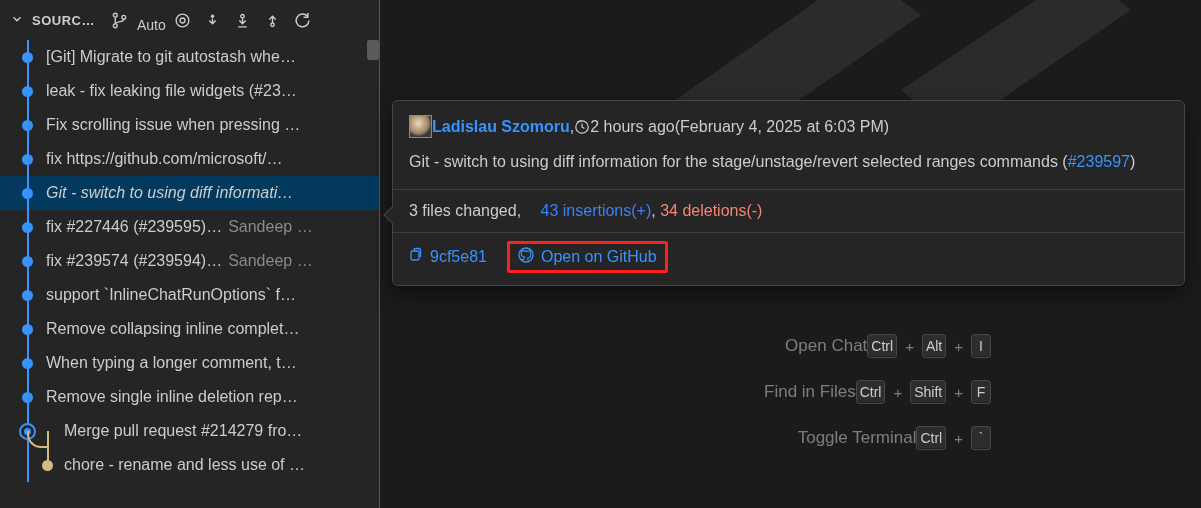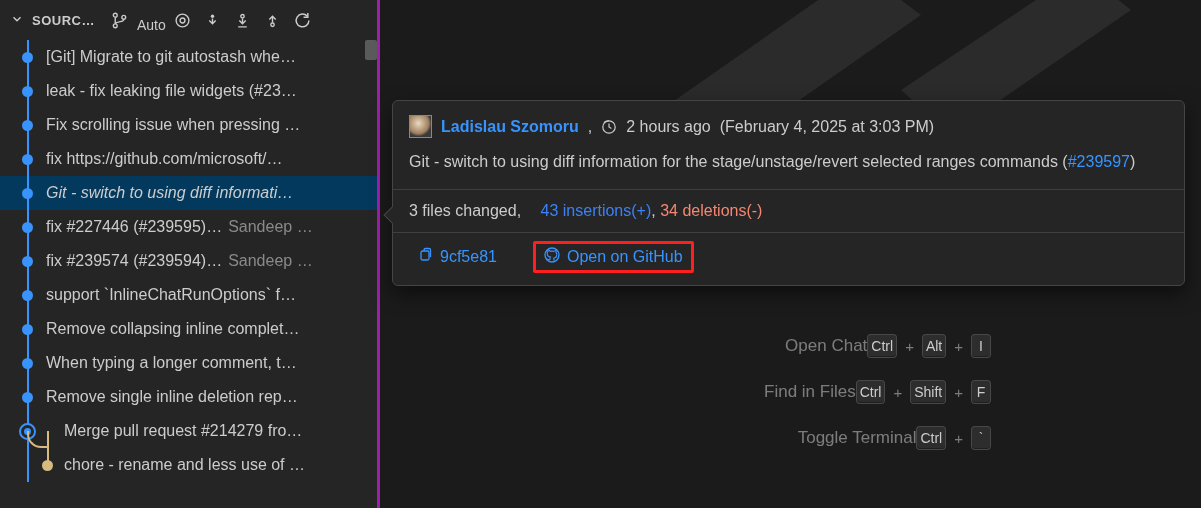--- a/index.html
+++ b/index.html
@@ -1,19 +1,19 @@
 <!DOCTYPE html>
 <html><head>
 <meta charset="utf-8">
 <style>
   *{box-sizing:border-box;margin:0;padding:0;}
   html,body{width:1201px;height:508px;overflow:hidden;background:#1e1e1e;font-family:"Segoe UI",Arial,sans-serif;color:#cccccc;font-size:15px;}
   .app{display:flex;width:100%;height:100%;}
   
-  .sidebar{width:380px;height:100%;background:#252526;display:flex;flex-direction:column;border-right:3px solid #a21caf;position:relative;}
+  .sidebar{width:380px;height:100%;background:#252526;display:flex;flex-direction:column;border-right:1px solid #a21caf;position:relative;}
   .sb-header{height:40px;display:flex;align-items:center;gap:8px;padding-left:10px;background:#252526;flex-shrink:0;}
   .sb-chevron{display:inline-block;transform:rotate(0deg);}
   .sb-title{font-weight:700;font-size:13px;letter-spacing:0.5px;color:#cccccc;flex:0 0 auto;}
   .sb-actions{display:flex;align-items:flex-end;gap:0px;margin-left:2px;}
   .sb-action{width:30px;height:26px;display:flex;align-items:center;justify-content:center;color:#cccccc;cursor:pointer;}
   .sb-action svg{width:17px;height:17px;}
   .sb-auto{font-size:14px;color:#cccccc;padding:0 2px 0 2px;cursor:pointer;}
   .graph-list{flex:1;overflow:hidden;position:relative;}
   .row{height:34px;display:flex;align-items:center;position:relative;line-height:34px;white-space:nowrap;}
   .row.selected{background:#04395e;font-style:italic;}
@@ -29,32 +29,32 @@
   .merge-ring{position:absolute;left:19px;top:9px;width:17px;height:17px;border-radius:50%;border:2px solid #3794ff;background:#252526;}
   .merge-dot{position:absolute;left:24px;top:14px;width:7px;height:7px;border-radius:50%;background:#3794ff;}
   .branch-line{position:absolute;left:47px;top:0;width:2px;height:100%;background:#d7ba7d;}
   .branch-curve{position:absolute;left:27px;top:17px;width:22px;height:17px;border-bottom:2px solid #d7ba7d;border-left:2px solid #d7ba7d;border-bottom-left-radius:14px;}
   .scrollbar{position:absolute;right:0;top:40px;width:12px;height:20px;background:#5a5a5a;border-radius:2px;}
   
   .main{flex:1;position:relative;background:#1b1b1b;}
   .bg-chevron{position:absolute;top:-40px;right:60px;color:#2e2e2e;}
   .hover-card{position:absolute;left:12px;top:100px;width:793px;background:#252526;border:1px solid #454545;border-radius:6px;box-shadow:0 8px 20px rgba(0,0,0,0.5);color:#cccccc;}
   .hover-pointer{position:absolute;left:-7px;top:108px;width:12px;height:12px;background:#252526;border-left:1px solid #454545;border-bottom:1px solid #454545;transform:rotate(45deg);}
-  .hc-head{display:flex;align-items:center;gap:9px;padding:14px 16px 8px 16px;font-size:16px;}
+  .hc-head{display:flex;align-items:center;padding:14px 16px 8px 16px;font-size:16px;}
   .avatar{width:23px;height:23px;border:1px solid #888;background:radial-gradient(circle at 40% 35%,#e9d9c0 0%,#a08060 55%,#3a3a3a 70%);flex:0 0 auto;}
   .author-name{color:#3794ff;font-weight:700;cursor:pointer;}
   .comma{color:#cccccc;}
   .clock-icon{display:inline-flex;width:16px;height:16px;align-items:center;justify-content:center;}
   .rest{color:#cccccc;}
   .hc-body{padding:4px 16px 14px 16px;font-size:16px;line-height:1.55;}
   .link{color:#3794ff;cursor:pointer;}
   .hc-stats{border-top:1px solid #3f3f3f;padding:12px 16px;font-size:16px;}
   .ins{color:#3b82f6;margin-left:15px;}
   .del{color:#f48771;}
-  .hc-actions{border-top:1px solid #3f3f3f;padding:8px 14px 12px 24px;display:flex;align-items:center;gap:36px;font-size:16px;}
+  .hc-actions{border-top:1px solid #3f3f3f;padding:8px 14px 12px 14px;display:flex;align-items:center;gap:20px;font-size:16px;}
   .hc-act{display:inline-flex;align-items:center;gap:7px;color:#3794ff;cursor:pointer;}
   .copy-icon-wrap svg,.gh-icon-wrap svg{width:16px;height:16px;}
   .highlight-box{border:3px solid #ff1f1f;padding:3px 8px;border-radius:2px;}
   
   .shortcuts{position:absolute;right:210px;top:334px;display:flex;flex-direction:column;gap:22px;}
   .sc-row{display:flex;align-items:center;justify-content:flex-end;}
   .sc-label{color:rgba(204,204,204,0.55);font-size:17px;}
   .keys{display:flex;align-items:center;gap:8px;}
   .kbd{background:rgba(128,128,128,0.18);border:1px solid rgba(200,200,200,0.18);border-radius:4px;padding:3px 3px;font-size:14px;color:#cccccc;font-family:"Segoe UI",Arial,sans-serif;min-width:20px;text-align:center;box-shadow:inset 0 -1px 0 rgba(0,0,0,0.3);}
   .plus{color:rgba(204,204,204,0.55);font-size:15px;}
@@ -228,21 +228,21 @@
         <span class="author-name">Ladislau Szomoru</span>
           <span class="comma">,</span>
         <span class="clock-icon">
           <svg viewBox="0 0 16 16" width="16" height="16">
               <circle cx="8" cy="8" r="6.2" fill="none" stroke="#ccc" stroke-width="1.2"></circle>
               <path d="M8 4.5V8l2.4 1.5" fill="none" stroke="#ccc" stroke-width="1.2"></path>
               <path d="M3 3.5A6.2 6.2 0 0 1 8 1.8" fill="none" stroke="#ccc" stroke-width="1.2"></path>
             </svg>
         </span>
         <span class="rest">2 hours ago</span>
-        <span class="rest">(February 4, 2025 at 3:03 PM)</span>
+        <span class="rest">(February 4, 2025 at 6:03 PM)</span>
       </div>
       <div class="hc-body">
         <span>Git - switch to using diff information for the stage/unstage/revert selected ranges commands</span>
         (<span class="link">#239597</span>)
       </div>
       <div class="hc-stats">
         <span>3 files changed,</span>
         <span class="ins">43 insertions(+)</span><span>,</span>
         <span class="del">34 deletions(-)</span>
       </div>

